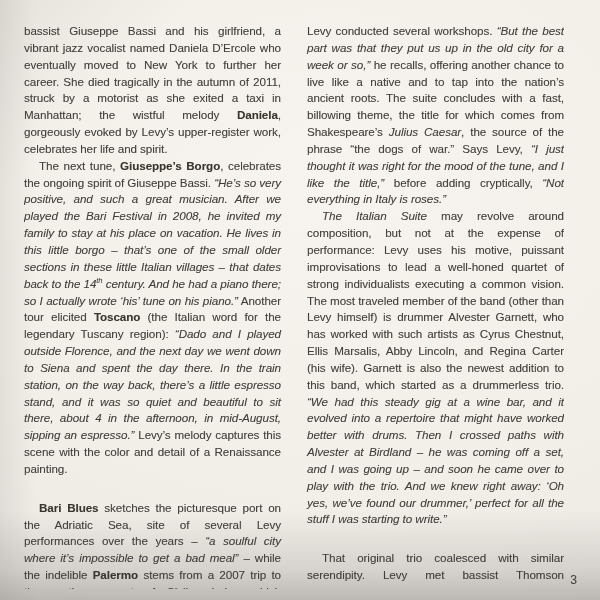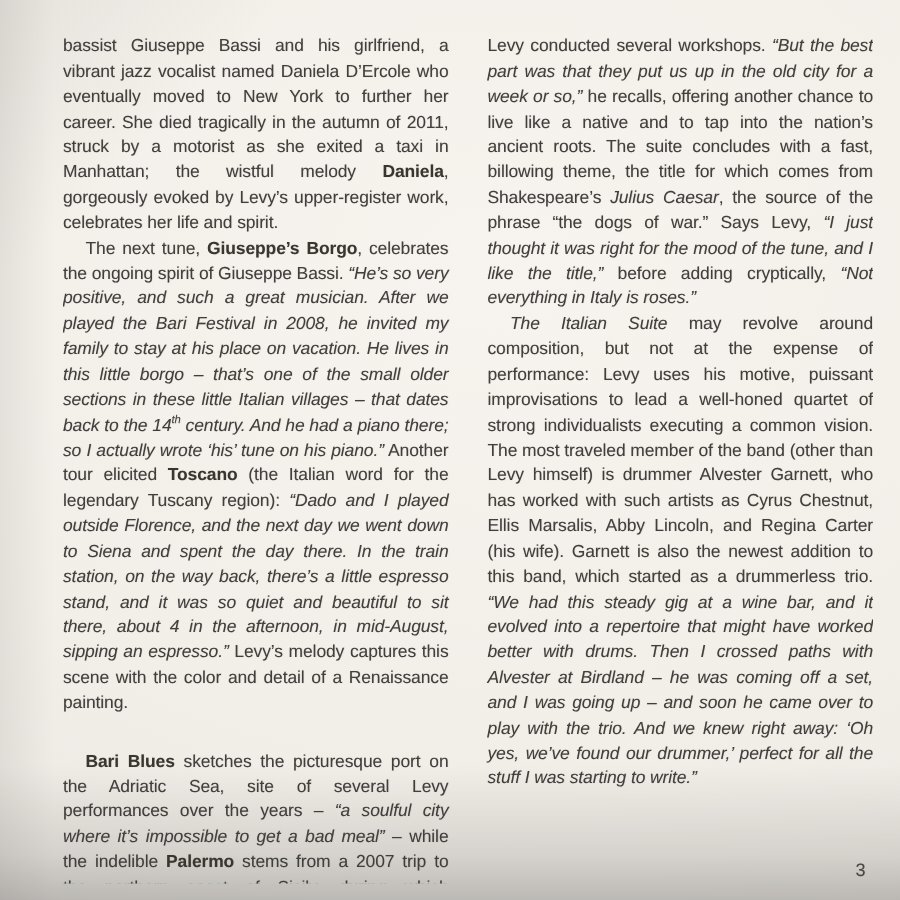--- a/index.html
+++ b/index.html
@@ -8,21 +8,21 @@
     font-family:"Liberation Sans","DejaVu Sans",sans-serif;
     background-color:#f1eee8;
     background-image:
       linear-gradient(to bottom, rgba(0,0,0,0) 85%, rgba(82,80,77,0.16) 95%, rgba(72,70,68,0.30) 100%),
       linear-gradient(to right, rgba(92,90,87,0.10) 0%, rgba(0,0,0,0) 6%),
       linear-gradient(135deg, rgba(120,115,110,0.10) 0%, rgba(0,0,0,0) 16%),
       radial-gradient(ellipse 130% 95% at 55% 30%, #f7f3ee 0%, #f2efe9 55%, #e9e6e1 100%);
   }
   .page{position:relative;width:600px;height:600px;}
   .columns{
-    position:absolute;left:42px;top:23px;width:540px;height:566px;
+    position:absolute;left:24px;top:23px;width:540px;height:566px;
     display:flex;gap:26px;overflow:hidden;
   }
   .col{
     width:257px;height:100%;
     font-size:11.6px;line-height:16.85px;
     color:#413f3c;
     text-align:justify;
     letter-spacing:-0.05px;
     text-shadow:0.2px 0.2px 0.6px rgba(66,63,60,0.30);
     hyphens:none;-webkit-hyphens:none;
@@ -45,16 +45,17 @@
 <div class="page">
   <div class="columns">
     <div class="col">
         <p class="no-indent"><span class="normal">bassist Giuseppe Bassi and his girlfriend, a vibrant jazz vocalist named Daniela D’Ercole who eventually moved to New York to further her career. She died tragically in the autumn of 2011, struck by a motorist as she exited a taxi in Manhattan; the wistful melody </span><span class="bold">Daniela</span><span class="normal">, gorgeously evoked by Levy’s upper-register work, celebrates her life and spirit.</span></p>
         <p><span class="normal">The next tune, </span><span class="bold">Giuseppe’s Borgo</span><span class="normal">, celebrates the ongoing spirit of Giuseppe Bassi. </span><span class="italic">“He’s so very positive, and such a great musician. After we played the Bari Festival in 2008, he invited my family to stay at his place on vacation. He lives in this little borgo – that’s one of the small older sections in these little Italian villages – that dates back to the 14</span><sup class="italic sup">th</sup><span class="italic"> century. And he had a piano there; so I actually wrote ‘his’ tune on his piano.”</span><span class="normal"> Another tour elicited </span><span class="bold">Toscano</span><span class="normal"> (the Italian word for the legendary Tuscany region): </span><span class="italic">“Dado and I played outside Florence, and the next day we went down to Siena and spent the day there. In the train station, on the way back, there’s a little espresso stand, and it was so quiet and beautiful to sit there, about 4 in the afternoon, in mid-August, sipping an espresso.”</span><span class="normal"> Levy’s melody captures this scene with the color and detail of a Renaissance painting.</span></p>
         <p class="runover"><span class="bold">Bari Blues</span><span class="normal"> sketches the picturesque port on the Adriatic Sea, site of several Levy performances over the years – </span><span class="italic">“a soulful city where it’s impossible to get a bad meal”</span><span class="normal"> – while the indelible </span><span class="bold">Palermo</span><span class="normal"> stems from a 2007 trip to the northern coast of Sicily, during which</span></p>
       </div>
     <div class="col">
         <p class="no-indent"><span class="normal">Levy conducted several workshops. </span><span class="italic">“But the best part was that they put us up in the old city for a week or so,”</span><span class="normal"> he recalls, offering another chance to live like a native and to tap into the nation’s ancient roots. The suite concludes with a fast, billowing theme, the title for which comes from Shakespeare’s </span><span class="italic">Julius Caesar</span><span class="normal">, the source of the phrase “the dogs of war.” Says Levy, </span><span class="italic">“I just thought it was right for the mood of the tune, and I like the title,”</span><span class="normal"> before adding cryptically, </span><span class="italic">“Not everything in Italy is roses.”</span></p>
         <p><span class="italic">The Italian Suite</span><span class="normal"> may revolve around composition, but not at the expense of performance: Levy uses his motive, puissant improvisations to lead a well-honed quartet of strong individualists executing a common vision. The most traveled member of the band (other than Levy himself) is drummer Alvester Garnett, who has worked with such artists as Cyrus Chestnut, Ellis Marsalis, Abby Lincoln, and Regina Carter (his wife). Garnett is also the newest addition to this band, which started as a drummerless trio. </span><span class="italic">“We had this steady gig at a wine bar, and it evolved into a repertoire that might have worked better with drums. Then I crossed paths with Alvester at Birdland – he was coming off a set, and I was going up – and soon he came over to play with the trio. And we knew right away: ‘Oh yes, we’ve found our drummer,’ perfect for all the stuff I was starting to write.”</span></p>
+        <p class="runover"><span class="normal">That original trio coalesced with similar serendipity. Levy met bassist Thomson</span></p>
       </div>
   </div>
   <div class="page-number">3</div>
 </div>
 
 </body></html>

